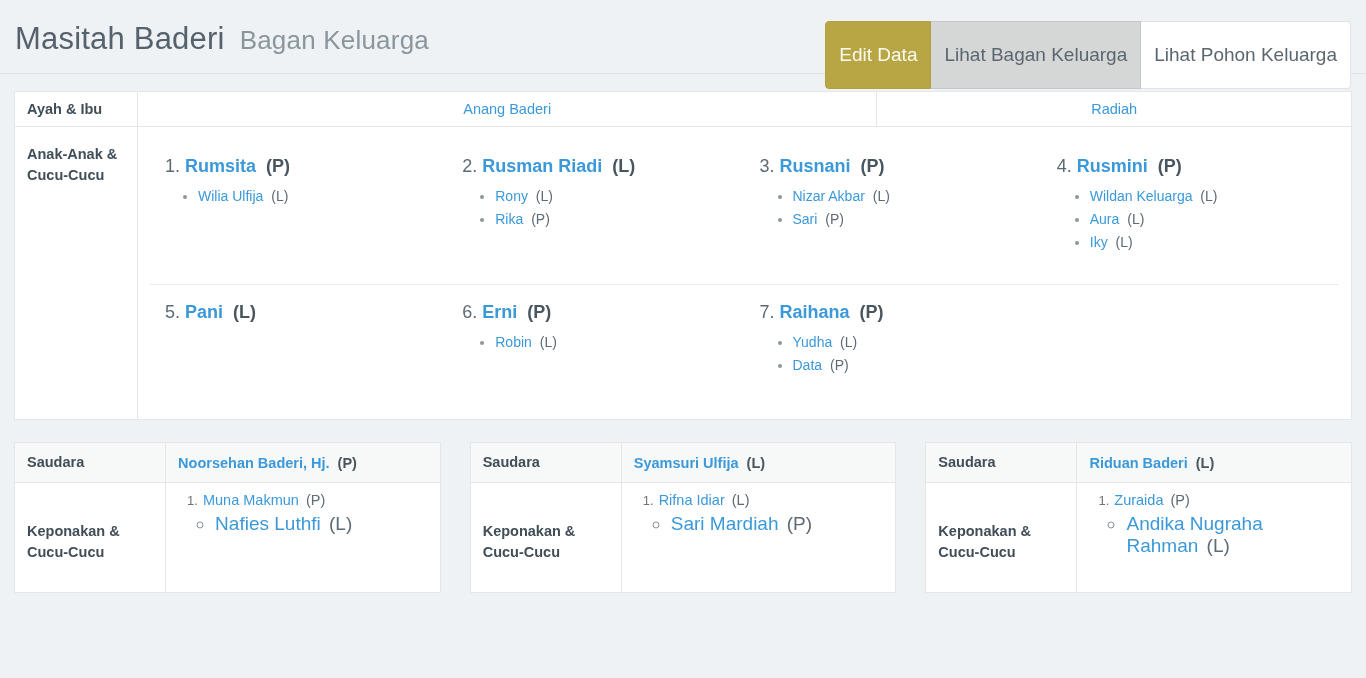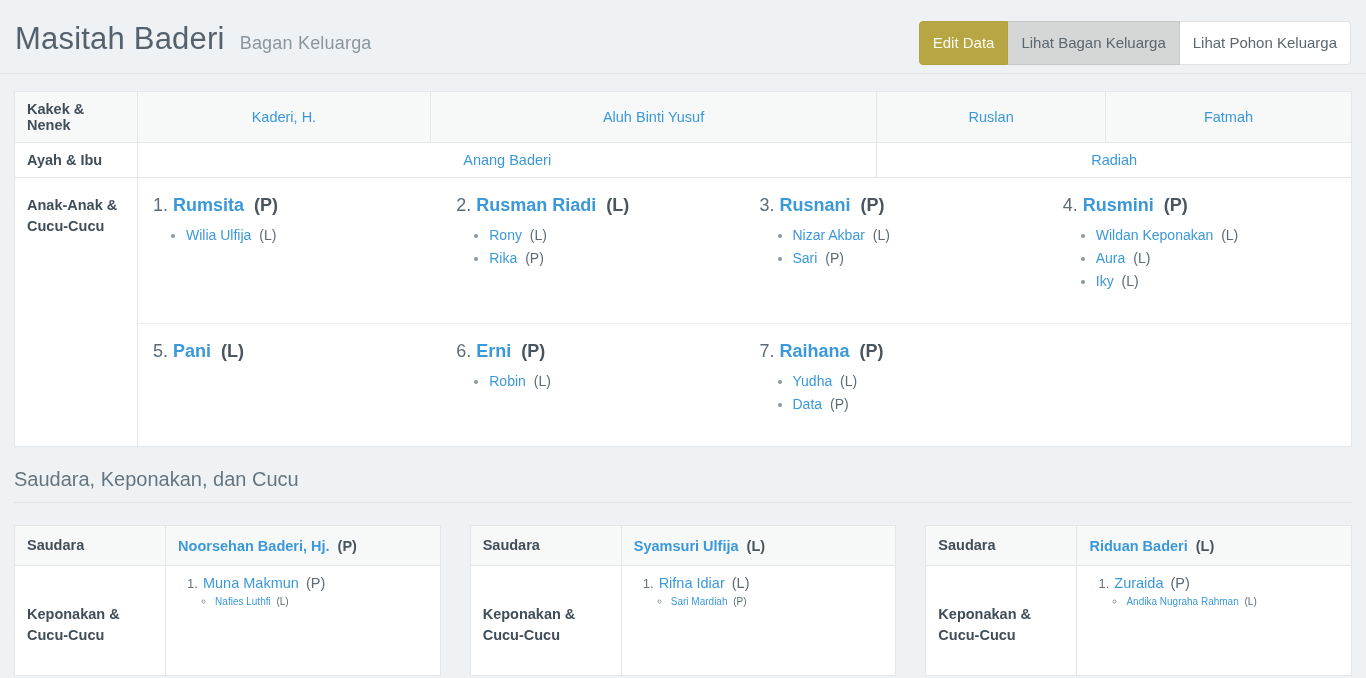--- a/index.html
+++ b/index.html
@@ -10,27 +10,27 @@
     color: #52606b;
   }
   
   .page-header {
     position: relative;
     padding: 20px 15px 16px 15px;
     border-bottom: 1px solid #dde3e6;
   }
   .page-title { font-weight: normal; letter-spacing: .2px; }
   .page-title .main { font-size: 31px; color: #55626d; }
-  .page-title .sub  { font-size: 18px; color: #8a969e; margin-left: 6px; }
+  .page-title .sub  { font-size: 26px; color: #8a969e; margin-left: 6px; }
   .btn-group { position: absolute; right: 15px; top: 21px; display: flex; }
   .btn {
     font-family: inherit;
-    font-size: 15px;
+    font-size: 19px;
     line-height: 18px;
-    padding: 12px 13px;
+    padding: 24px 13px;
     background: #fff;
     border: 1px solid #dfe3e5;
     border-left-width: 0;
     color: #5b6770;
     cursor: pointer;
     white-space: nowrap;
   }
   .btn:first-child { border-left-width: 1px; border-radius: 4px 0 0 4px; }
   .btn:last-child  { border-radius: 0 4px 4px 0; }
   .btn.gold   { background: #b8a543; border-color: #b2a041; color: #fbfbf2; }
@@ -56,21 +56,21 @@
     font-weight: bold;
     color: #414e58;
     padding-left: 12px !important;
     font-size: 14.5px;
   }
   td.ctr { text-align: center; }
   tr.person-row td { padding: 13px 8px; }
   .person-name { font-size: 19px; font-weight: bold; }
   .person-name .gen { font-size: 19px; }
   th.lbl.top { vertical-align: top; padding-top: 17px !important; line-height: 21px; }
-  td.kids-cell { padding: 0 !important; vertical-align: top; }
+  td.kids-cell { padding: 12px !important; vertical-align: top; }
   .kids-row { display: flex; flex-wrap: nowrap; }
   .kids-row.first  { border-bottom: 1px solid #ececec; min-height: 146px; }
   .kids-row.second { min-height: 122px; }
   .kid { width: 25%; padding: 16px 15px 0 15px; }
   .kid-head { font-size: 18px; line-height: 22px; }
   .kid-head .num { color: #5d6b75; margin-right: 5px; }
   .kid-head a.lnk { font-weight: bold; }
   .kid-head .gen { margin-left: 5px; }
   ul.gc { list-style: disc; margin: 11px 0 0 0; padding-left: 33px; color: #8b969d; }
   ul.gc li { margin-bottom: 7px; font-size: 14px; }
@@ -95,21 +95,21 @@
   table.sib tr.stripe > th, table.sib tr.stripe > td { background: #f7f8f8; }
   table.sib th.lbl { width: 35.5%; line-height: 21px; vertical-align: middle; }
   td.sib-name { font-weight: bold; }
   td.sib-name .gen { margin-left: 4px; }
   td.neph-cell { vertical-align: top; padding-top: 14px; height: 110px; }
   ol.neph { list-style: none; margin: 0; padding-left: 9px; }
   ol.neph > li { font-size: 14.5px; }
   ol.neph .num { color: #6a7680; font-size: 13px; margin-right: 5px; }
   ol.neph .gen-sm, ul.neph-sub .gen-sm { margin-left: 3px; }
   ul.neph-sub { list-style: circle; margin: 5px 0 0 0; padding-left: 28px; color: #8b969d; }
-  ul.neph-sub li { font-size: 10px; }
+  ul.neph-sub li { font-size: 19px; }
 </style>
 </head>
 <body>
 
 <div class="page-header">
   <h1 class="page-title">
     <span class="main">Masitah Baderi</span>
     <span class="sub">Bagan Keluarga</span>
   </h1>
   <div class="btn-group">
@@ -123,27 +123,20 @@
 
   <table class="family">
     <colgroup>
       <col style="width:9.2%">
         <col style="width:21.9%">
         <col style="width:33.4%">
         <col style="width:17.1%">
         <col style="width:18.4%">
     </colgroup>
     <tbody>
-        <tr class="stripe">
-      <th class="lbl">Kakek &amp; Nenek</th>
-      <td class="ctr"><a class="lnk">Kaderi, H.</a></td>
-      <td class="ctr"><a class="lnk">Aluh Binti Yusuf</a></td>
-      <td class="ctr"><a class="lnk">Ruslan</a></td>
-      <td class="ctr"><a class="lnk">Fatmah</a></td>
-    </tr>
     <tr>
       <th class="lbl">Ayah &amp; Ibu</th>
       <td class="ctr" colspan="2"><a class="lnk">Anang Baderi</a></td>
       <td class="ctr" colspan="2"><a class="lnk">Radiah</a></td>
     </tr>
     <tr>
       <th class="lbl top">Anak-Anak &amp; Cucu-Cucu</th>
       <td class="kids-cell" colspan="4">
 
         <div class="kids-row first">
@@ -163,21 +156,21 @@
           <div class="kid">
             <div class="kid-head"><span class="num">3.</span><a class="lnk">Rusnani</a><span class="gen" style="white-space: pre;"> (P)</span></div>
             <ul class="gc">
               <li><a class="lnk">Nizar Akbar</a><span class="gen-sm" style="white-space: pre;"> (L)</span></li>
               <li><a class="lnk">Sari</a><span class="gen-sm" style="white-space: pre;"> (P)</span></li>
             </ul>
           </div>
           <div class="kid">
             <div class="kid-head"><span class="num">4.</span><a class="lnk">Rusmini</a><span class="gen" style="white-space: pre;"> (P)</span></div>
             <ul class="gc">
-              <li><a class="lnk">Wildan Keponakan</a><span class="gen-sm" style="white-space: pre;"> (L)</span></li>
+              <li><a class="lnk">Wildan Keluarga</a><span class="gen-sm" style="white-space: pre;"> (L)</span></li>
               <li><a class="lnk">Aura</a><span class="gen-sm" style="white-space: pre;"> (L)</span></li>
               <li><a class="lnk">Iky</a><span class="gen-sm" style="white-space: pre;"> (L)</span></li>
             </ul>
           </div>
         </div>
 
         <div class="kids-row second">
           <div class="kid">
             <div class="kid-head"><span class="num">5.</span><a class="lnk">Pani</a><span class="gen" style="white-space: pre;"> (L)</span></div>
           </div>
@@ -195,23 +188,20 @@
             </ul>
           </div>
           <div class="kid"></div>
         </div>
 
       </td>
     </tr>
   </tbody>
     </table>
 
-  <div class="section-head">
-    <h2>Saudara, Keponakan, dan Cucu</h2>
-  </div>
 
   <div class="sib-tables">
 
     <table class="sib">
       <tbody>
           <tr class="stripe">
         <th class="lbl">Saudara</th>
         <td class="sib-name"><a class="lnk">Noorsehan Baderi, Hj.</a><span class="gen" style="white-space: pre;"> (P)</span></td>
       </tr>
       <tr>

